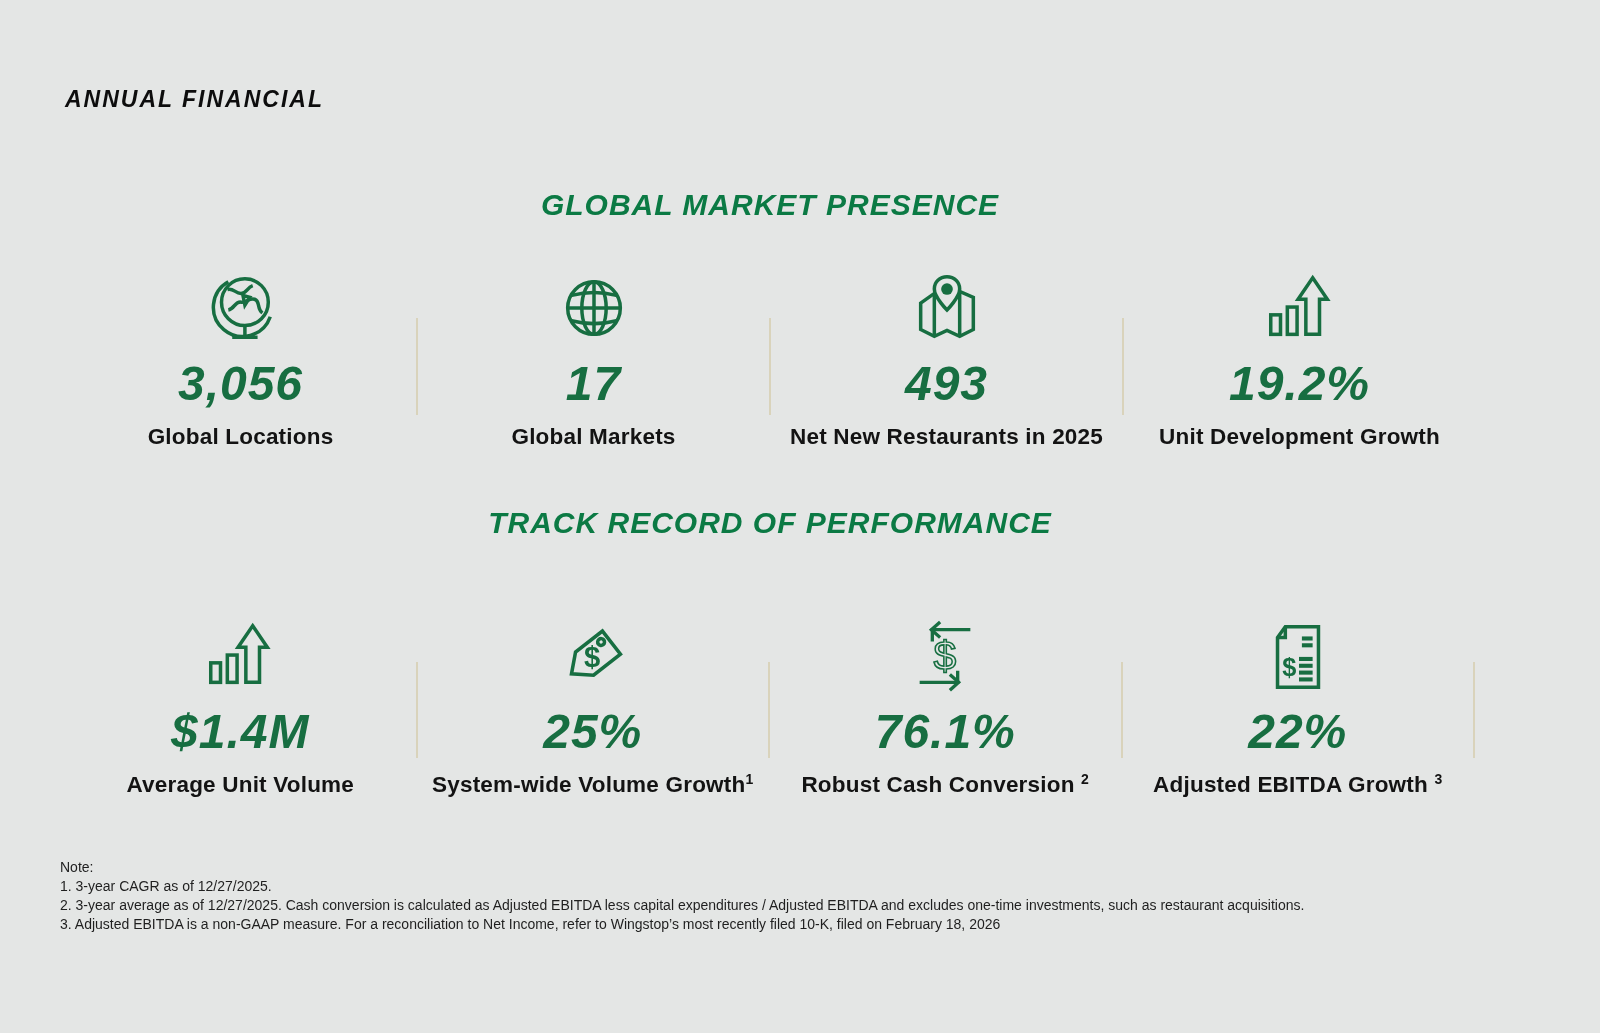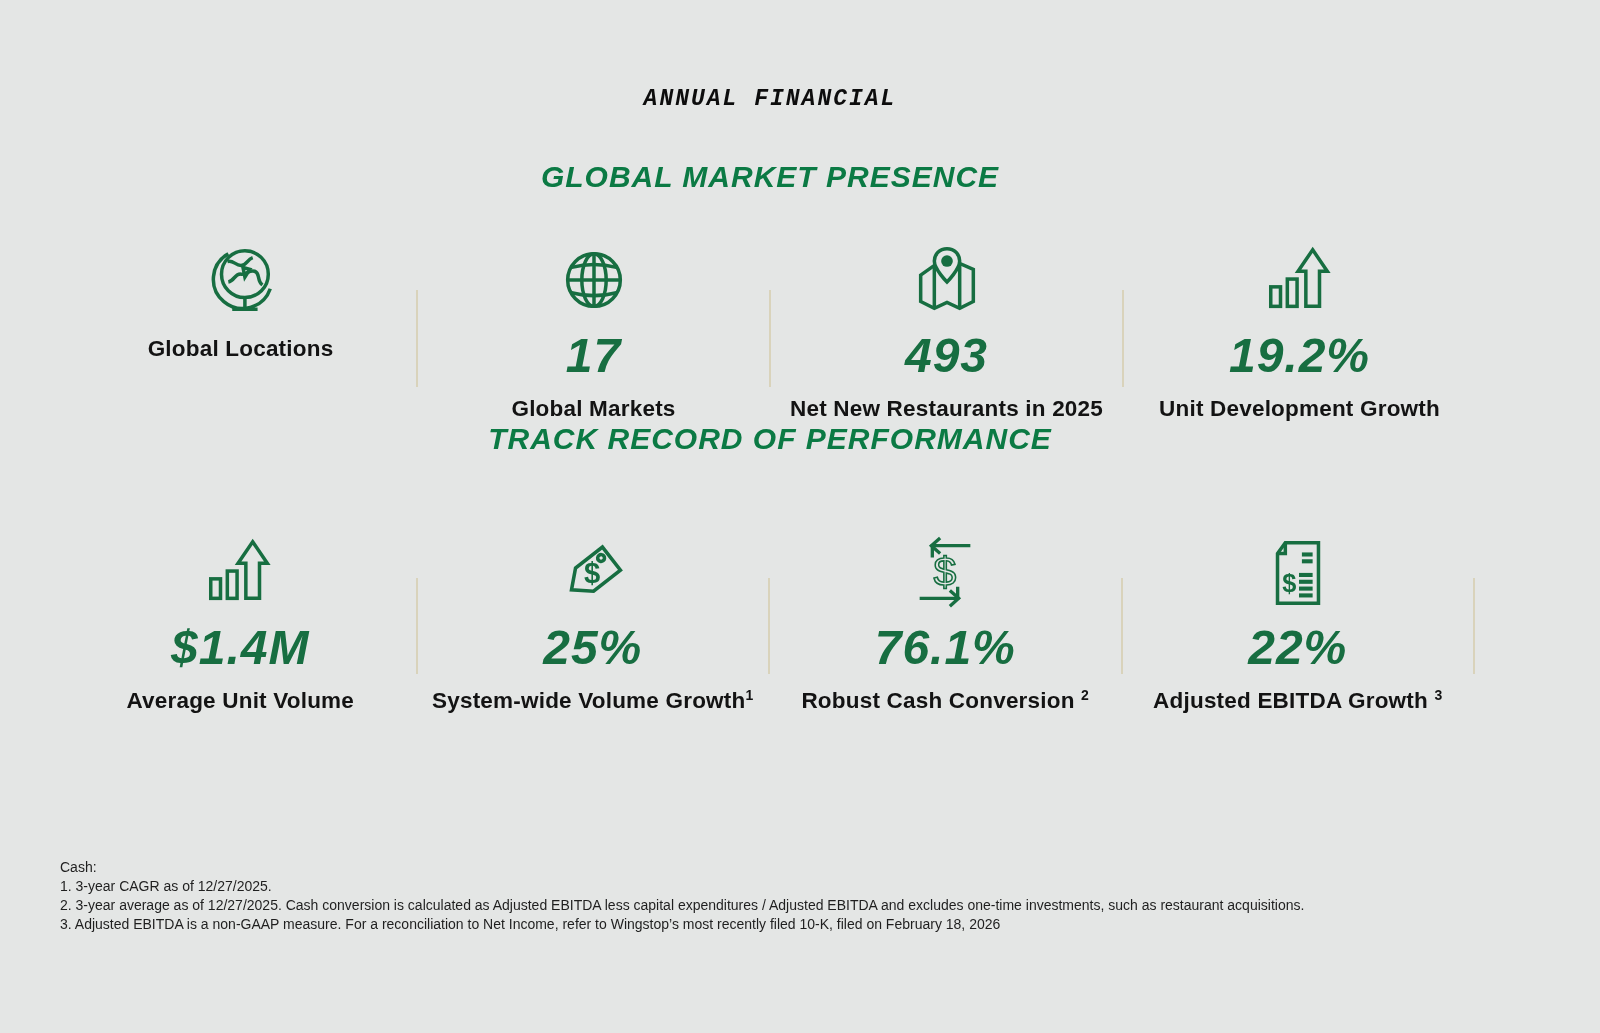--- a/index.html
+++ b/index.html
@@ -6,38 +6,38 @@
   body {
     width: 1600px; height: 1033px;
     background: #e4e6e5;
     font-family: "Liberation Sans", sans-serif;
     overflow: hidden;
     position: relative;
   }
   .content { width: 1410px; margin-left: 65px; }
 
   
-  .header { text-align: center; padding-top: 86px; color: #0d0d0d; font-family: Liberation Mono, monospace; }
+  .header { text-align: left; padding-top: 86px; color: #0d0d0d; }
   .title-kicker {
     font-size: 23px; line-height: 26px; font-weight: 800; font-style: italic;
     letter-spacing: 2px;
   }
   .title-main {
     font-size: 48px; line-height: 50px; font-weight: 800; font-style: italic;
     letter-spacing: 3px;
   }
 
   
   .section-heading {
     text-align: center; color: #0b7a44;
     font-size: 30px; line-height: 34px; font-weight: 800; font-style: italic;
     letter-spacing: 1px;
   }
-  .section-heading.first { margin-top: 48px; }
-  .section-heading.second { }
+  .section-heading.first { margin-top: 76px; }
+  .section-heading.second { margin-top: 56px; }
 
   
   .stats-row { display: flex; align-items: flex-start; }
   .stats-row.row-1 { margin-top: 42px; }
   .stats-row.row-2 { margin-top: 72px; }
   .stat { flex: 1; text-align: center; min-width: 0; }
   .icon-box { height: 84px; display: flex; justify-content: center; align-items: flex-end; }
   .icon-box svg { display: block; }
   .stat-value {
     margin-top: 12px; color: #176e41;
@@ -81,20 +81,21 @@
         <svg viewBox="0 0 80 80" width="78" height="78" fill="none" stroke="#176e41" stroke-width="3.6">
           <circle cx="44" cy="33" r="24"></circle>
           <path d="M26,20 C32,18 34,24 40,24 C46,24 46,18 52,16"></path>
           <path d="M62,44 C56,40 60,32 54,30 C48,28 46,34 40,33 C34,32 33,40 27,41"></path>
           <path d="M42,26 L49,28 L44,36 Z"></path>
           <path d="M27,12 A30 30 0 1 0 70,48"></path>
           <line x1="44" y1="57" x2="44" y2="69"></line>
           <line x1="31" y1="69" x2="57" y2="69"></line>
         </svg>
       </div>
+      <div class="stat-value">3,056</div>
       <div class="stat-label"><span>Global Locations</span><sup class="stat-sup"></sup></div>
     </div>
 
     <div class="divider"></div>
 
     <div class="stat">
       <div class="icon-box">
         <svg viewBox="0 0 80 80" width="78" height="78" fill="none" stroke="#176e41" stroke-width="3.6">
           <circle cx="40" cy="39" r="27"></circle>
           <ellipse cx="40" cy="39" rx="12.5" ry="27"></ellipse>
@@ -210,17 +211,17 @@
       <div class="stat-label"><span>Adjusted EBITDA Growth&nbsp;</span><sup class="stat-sup">3</sup></div>
     </div>
 
     <div class="divider"></div>
 
   </div>
 
 </div>
 
 <div class="notes">
-  <div class="note-line">Cash:</div>
+  <div class="note-line">Note:</div>
   <div class="note-line">1. 3-year CAGR as of 12/27/2025.</div>
   <div class="note-line">2. 3-year average as of 12/27/2025. Cash conversion is calculated as Adjusted EBITDA less capital expenditures / Adjusted EBITDA and excludes one-time investments, such as restaurant acquisitions.</div>
   <div class="note-line">3. Adjusted EBITDA is a non-GAAP measure. For a reconciliation to Net Income, refer to Wingstop’s most recently filed 10-K, filed on February 18, 2026</div>
 </div>
 
 </body></html>

